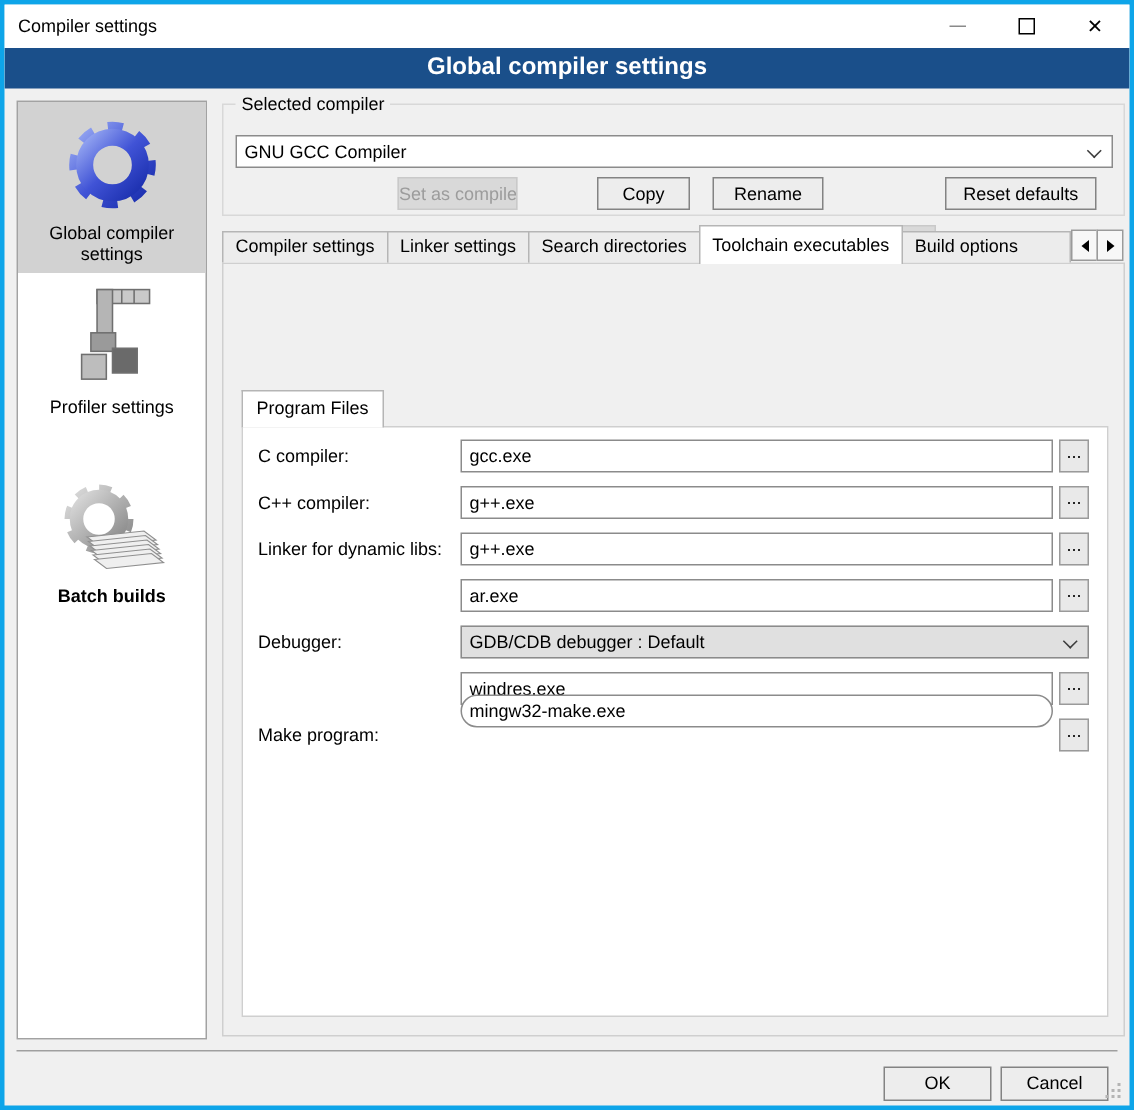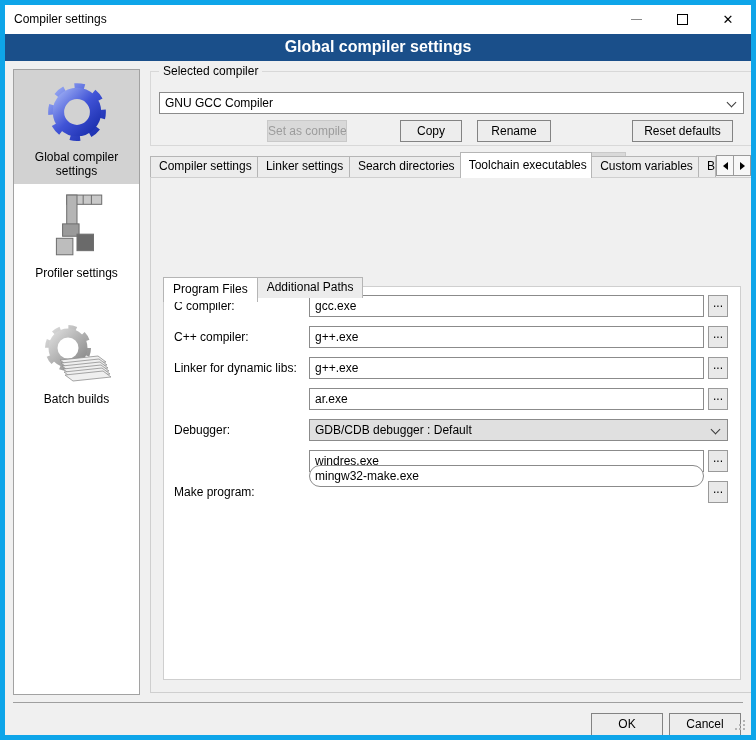--- a/index.html
+++ b/index.html
@@ -1,40 +1,40 @@
 <!DOCTYPE html>
 <html><head>
 <meta charset="utf-8">
 <style>
   html,body { margin:0; padding:0; background:#555; }
   * { box-sizing:border-box; }
   .window {
     position:relative; width:756px; height:740px; margin:0;
-    border:5px solid #0ea5e9; background:#f0f0f0;
+    border:3px solid #0ea5e9; background:#f0f0f0;
     font-family:"Liberation Sans", sans-serif; font-size:12px; color:#000;
     overflow:hidden;
   }
   
   .titlebar { position:absolute; top:0; left:0; right:0; height:29px; background:#ffffff; }
   .title { position:absolute; left:9px; top:0; line-height:29px; }
   .controls { position:absolute; right:0; top:0; height:29px; display:flex; }
   .ctrl { width:46px; height:29px; display:flex; align-items:center; justify-content:center; }
   .min-glyph { width:11px; height:1px; background:#8a8a8a; }
   .max-glyph { width:11px; height:11px; border:1px solid #000; }
   .close-glyph { font-size:13px; line-height:13px; }
   
   .header { position:absolute; top:29px; left:0; right:0; height:27px; background:#1a4f8a;
             color:#fff; font-weight:bold; font-size:16px; text-align:center; line-height:26px; }
   
   .sidebar { position:absolute; left:8px; top:64px; width:127px; height:626px;
              background:#fff; border:1px solid #a2a2a2; overflow:hidden; }
   .sb-item { text-align:center; padding:8px 4px 6px; }
   .sb-item.selected { background:#d2d2d2; }
   .sb-item:nth-child(2) { margin-top:2px; }
-  .sb-item:nth-child(3) { margin-top:26px; }
+  .sb-item:nth-child(3) { margin-top:26px;font-weight:bold; }
   .sb-icon { height:68px; display:flex; align-items:center; justify-content:center; margin-bottom:4px; }
   .sb-label { line-height:14px; }
   
   .group { position:absolute; border:1px solid #d8d8d8; }
   .group-label { position:absolute; top:-8px; left:8px; background:#f0f0f0; padding:0 4px; line-height:14px; }
   #group-compiler { left:145px; top:66px; width:602px; height:75px; }
   #group-dir { left:152px; top:180px; width:588px; height:68px; }
   
   .combo { position:absolute; border:1px solid #8b8b8b; background:#fff; line-height:20px; padding-left:5px; overflow:hidden; white-space:nowrap; }
   .chev { position:absolute; right:8px; top:6px; width:7px; height:7px;
@@ -63,21 +63,21 @@
               background:#f0f0f0; border:1px solid #cfcfcf; z-index:1; }
   #dir-input { position:absolute; left:160px; top:206px; width:458px; height:22px;
                border:1px solid #0078d7; background:#fff; line-height:20px; padding-left:3px;
                overflow:hidden; white-space:nowrap; }
   #dir-input .sel { background:#0078d7; color:#fff; padding:1px 1px; }
   #dir-browse { left:622px; top:206px; width:18px; line-height:15px; }
   #autodetect { left:644px; top:206px; width:77px; }
   #dir-note { position:absolute; left:160px; top:230px; width:584px; color:#9c3133;
               white-space:nowrap; overflow:hidden; }
   
-  #sub-tabs { position:absolute; left:158px; top:272px; height:25px; display:flex; z-index:3; }
+  #sub-tabs { position:absolute; left:158px; top:257px; height:25px; display:flex; align-items:flex-end; z-index:3; }
   #sub-tabs .tab { padding:0 9px; }
   #sub-tabs .tab.active { height:25px; line-height:22px; }
   #sub-page { position:absolute; left:158px; top:281px; width:578px; height:394px;
               background:#fff; border:1px solid #cfcfcf; z-index:1; }
   .row-label { position:absolute; left:10px; line-height:22px; white-space:nowrap; }
   .field { position:absolute; left:145px; width:395px; height:22px; border:1px solid #8b8b8b;
            background:#fff; line-height:20px; padding-left:5px; overflow:hidden; white-space:nowrap; }
   .field.select { width:419px; background:#e0e0e0; }
   .browse { position:absolute; left:544px; width:20px; height:22px; border:1px solid #9a9a9a;
             background:#e9e9e9; text-align:center; line-height:15px; }
@@ -182,21 +182,20 @@
       <div class="btn" style="left: 472px; width: 74px; top: 115px;">Rename</div>
       <div class="btn disabled" style="left: 549px; width: 72px; top: 115px; margin-top: 32px;">Delete</div>
       <div class="btn" style="left: 627px; width: 101px; top: 115px;">Reset defaults</div>
     </div>
 
   <div id="main-tabs">
       <div class="tab">Compiler settings</div>
       <div class="tab">Linker settings</div>
       <div class="tab">Search directories</div>
       <div class="tab active">Toolchain executables</div>
-      <div class="tab">Custom variables</div>
       <div class="tab clipped">Build options</div>
     </div>
   <div class="tab-arrows">
     <div class="arrow-btn">
       <span class="tri-left"></span>
     </div>
     <div class="arrow-btn">
       <span class="tri-right"></span>
     </div>
   </div>
@@ -208,21 +207,20 @@
   </div>
   <div id="dir-input">
     <span class="sel">C:\raylib\MinGW</span>
   </div>
   <div class="btn" id="dir-browse">...</div>
   <div class="btn" id="autodetect">Auto-detect</div>
   <div id="dir-note">NOTE: All programs must exist either in the "bin" sub-directory of this path, or in any of the "Additional</div>
 
   <div id="sub-tabs">
       <div class="tab active">Program Files</div>
-      <div class="tab">Additional Paths</div>
     </div>
   <div id="sub-page">
       <div class="row-label" style="top: 8px;">C compiler:</div>
       <div class="field" style="top: 8px;"><span>gcc.exe</span></div>
       <div class="browse" style="top: 8px;">...</div>
       <div class="row-label" style="top: 39px;">C++ compiler:</div>
       <div class="field" style="top: 39px;"><span>g++.exe</span></div>
       <div class="browse" style="top: 39px;">...</div>
       <div class="row-label" style="top: 70px;">Linker for dynamic libs:</div>
       <div class="field" style="top: 70px;"><span>g++.exe</span></div>

